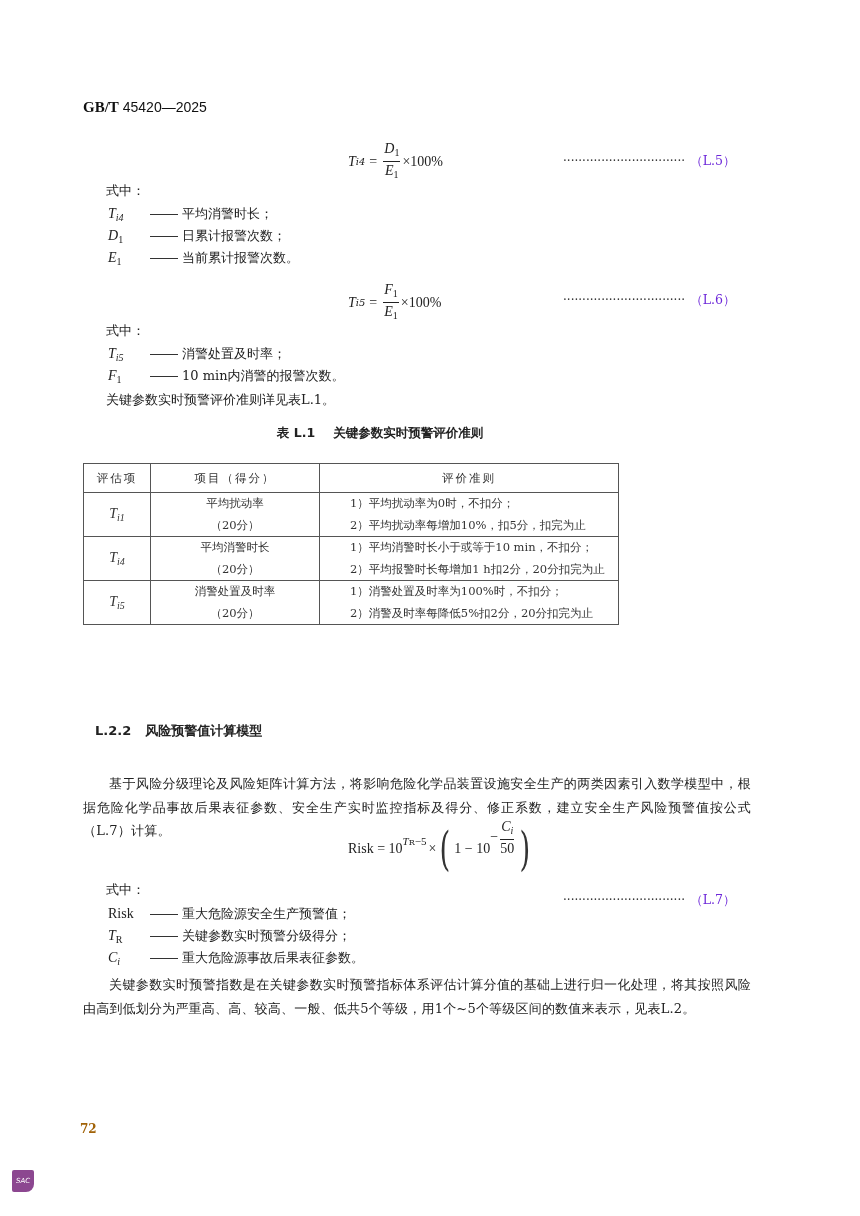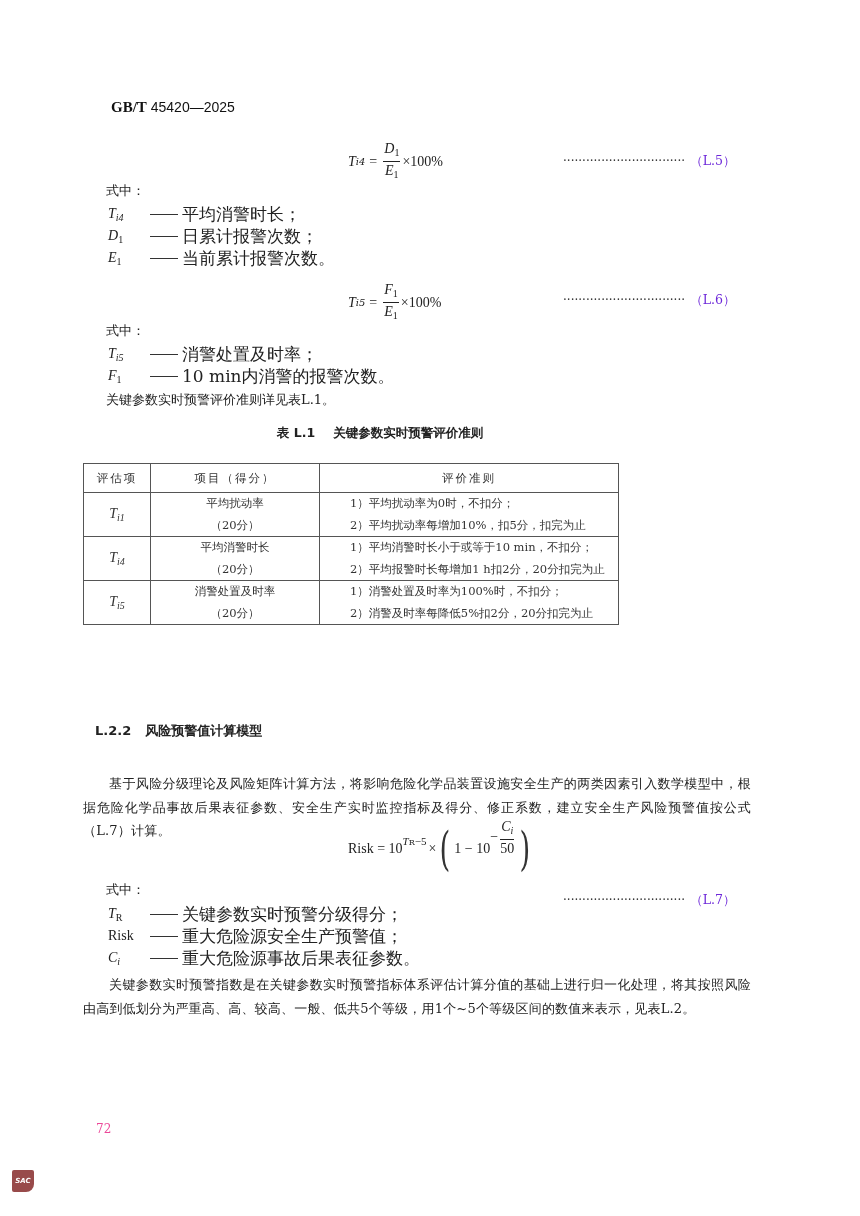--- a/index.html
+++ b/index.html
@@ -1,53 +1,53 @@
 <!DOCTYPE html>
 <html><head>
 <meta charset="utf-8">
 <style>
   html, body { margin:0; padding:0; background:#ffffff; }
   body { width:860px; height:1216px; position:relative; overflow:hidden;
          font-family:"DejaVu Serif","Liberation Serif",serif; color:#222; }
   .abs { position:absolute; }
   .hdr { left:83px; top:99px; font-family:"Liberation Sans","DejaVu Sans",sans-serif; font-size:14px; color:#111; }
-  .hdr b { font-family:"Liberation Serif",serif; font-weight:bold; font-size:15px;margin-left:28px; }
+  .hdr b { font-family:"Liberation Serif",serif; font-weight:bold; font-size:15px; }
   .txt { font-size:13px; line-height:22px; white-space:nowrap; }
   .mi { font-family:"Liberation Serif",serif; font-style:italic; font-size:14px; }
   .mr { font-family:"Liberation Serif",serif; font-size:14px; }
   .sub { font-size:10px; vertical-align:-3px; font-style:normal; }
   .subi { font-size:10px; vertical-align:-3px; font-style:italic; }
   .frac { display:inline-block; vertical-align:middle; text-align:center; margin:0 2px; }
   .frac .num { display:block; border-bottom:1px solid #222; padding:0 1px; line-height:17px; }
   .frac .den { display:block; line-height:17px; }
   .eqn { display:flex; align-items:center; }
   .dots { font-size:12px; letter-spacing:0px; color:#333; }
   .eqno { font-size:12.5px; color:#6d28d9; }
   .defrow { display:flex; align-items:center; height:22px; }
   .defsym { width:42px; display:inline-block; }
   .dash { display:inline-block; width:28px; border-top:1.3px solid #333; margin:0 4px 0 0; }
-  .deftxt { font-size:17px; }
+  .deftxt { font-size:13px; }
   table.t { position:absolute; left:83px; top:463px; width:536px; border-collapse:collapse;
             font-size:11.5px; color:#333; }
   table.t td, table.t th { border:1px solid #555; }
   table.t th { font-weight:normal; height:26px; letter-spacing:2px; }
   table.t td { vertical-align:middle; padding:0; }
   table.t td.c1 { width:64px; text-align:center; }
   table.t td.c2 { width:166px; text-align:center; }
   table.t .line { height:21.5px; line-height:21.5px; }
   table.t td.c3 .line { padding-left:30px; }
   table.t { border:1.5px solid #333; }
   .caption { left:0; width:760px; top:425px; text-align:center; font-family:"DejaVu Sans",sans-serif; font-size:12.5px; font-weight:bold; color:#222; }
   .caption .sp { display:inline-block; width:18px; }
   .sec { left:95px; top:722px; font-family:"DejaVu Sans",sans-serif; font-size:13px; font-weight:bold; }
   .sec .sp { display:inline-block; width:14px; }
   .para { left:83px; width:668px; font-size:13px; line-height:23.5px; white-space:normal; text-align:justify; letter-spacing:0.2px; }
-  .pgno { left:96px; top:1122px; font-size:12px; color:#ec4899; }
-  .logo { left:12px; top:1170px; width:22px; height:22px; background:#7f1d1d; border-radius:2px 2px 8px 2px; color:#fff;
-          font-family:"DejaVu Sans",sans-serif; font-size:7px; font-weight:bold; font-style:italic; line-height:22px; text-align:center; opacity:0.8; }
+  .pgno { left:80px; top:1122px; font-size:12px; color:#a16207;font-weight:bold; }
+  .logo { left:12px; top:1170px; width:22px; height:22px; background:#701a75; border-radius:2px 2px 8px 2px; color:#fff;
+          font-family:"DejaVu Sans",sans-serif; font-size:7px; font-weight:normal; font-style:italic; line-height:22px; text-align:center; opacity:0.8; }
   .paren { font-family:"DejaVu Serif",serif; font-size:46px; font-weight:200; line-height:46px; transform:scaleX(0.6); display:inline-block; color:#333; }
 </style>
 </head>
 <body>
 
 <div class="abs hdr">
   <b>GB/T</b>
   <span>45420—2025</span>
 </div>
 
@@ -185,28 +185,28 @@
   <span class="paren">)</span>
 </div>
 <div class="abs" style="left:563px; top:889px;">
   <span class="dots">································</span>
   <span class="eqno">（L.7）</span>
 </div>
 
 <div class="abs txt" style="left:106px; top:879px;">式中：</div>
 <div class="abs" style="left:108px; top:903px;">
   <div class="defrow">
+    <span class="defsym mr" style="width:42px;"><span>Risk</span></span>
+    <span class="dash"></span>
+    <span class="deftxt">重大危险源安全生产预警值；</span>
+  </div>
+  <div class="defrow">
     <span class="defsym mi"><span>T</span><span class="sub">R</span></span>
     <span class="dash"></span>
     <span class="deftxt">关键参数实时预警分级得分；</span>
-  </div>
-  <div class="defrow">
-    <span class="defsym mr" style="width:42px;"><span>Risk</span></span>
-    <span class="dash"></span>
-    <span class="deftxt">重大危险源安全生产预警值；</span>
   </div>
   <div class="defrow">
     <span class="defsym mi"><span>C</span><span class="subi">i</span></span>
     <span class="dash"></span>
     <span class="deftxt">重大危险源事故后果表征参数。</span>
   </div>
 </div>
 <div class="abs para" style="top:973px; text-indent:26px;">关键参数实时预警指数是在关键参数实时预警指标体系评估计算分值的基础上进行归一化处理，将其按照风险由高到低划分为严重高、高、较高、一般、低共5个等级，用1个~5个等级区间的数值来表示，见表L.2。</div>
 
 <div class="abs pgno">72</div>

